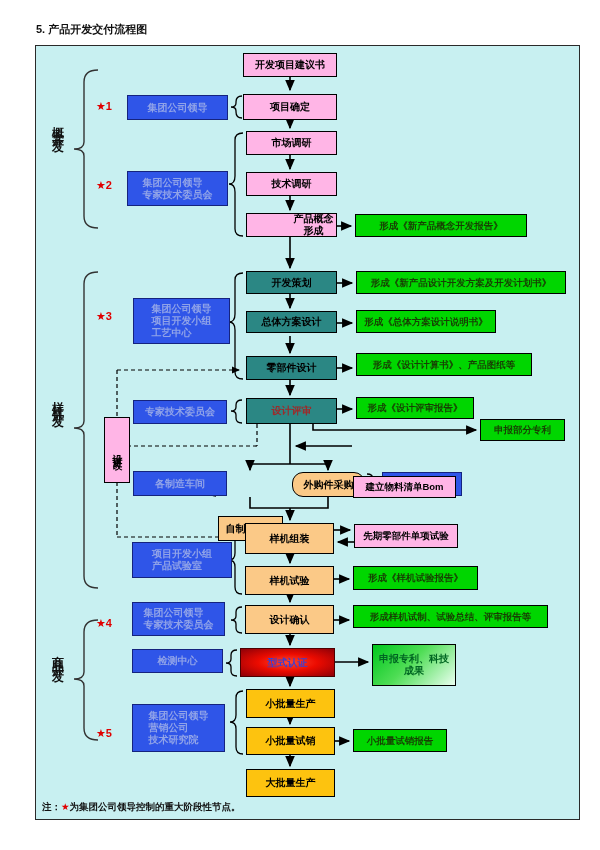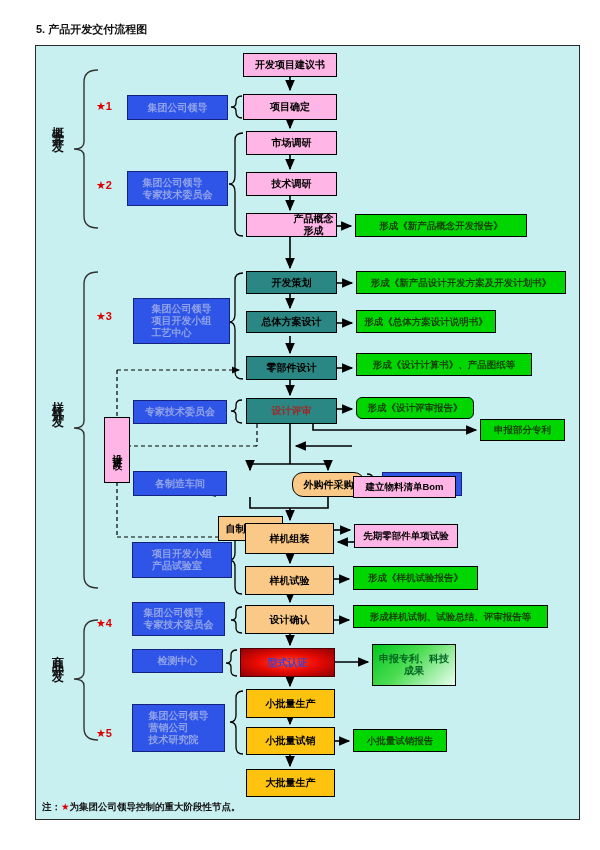--- a/index.html
+++ b/index.html
@@ -194,21 +194,21 @@
       <span>集团公司领导</span>
       <span>营销公司</span>
       <span>技术研究院</span>
     </div>
 </div>
 
 <div class="box green small" style="left:355px;top:214px;width:172px;height:23px;">形成《新产品概念开发报告》</div>
 <div class="box green small" style="left:356px;top:271px;width:210px;height:23px;">形成《新产品设计开发方案及开发计划书》</div>
 <div class="box green small" style="left:356px;top:310px;width:140px;height:23px;">形成《总体方案设计说明书》</div>
 <div class="box green small" style="left:356px;top:353px;width:176px;height:23px;">形成《设计计算书》、产品图纸等</div>
-<div class="box green small" style="left:356px;top:397px;width:118px;height:22px;border-radius:6px;">形成《设计评审报告》</div>
+<div class="box green small" style="left:356px;top:397px;width:118px;height:22px;">形成《设计评审报告》</div>
 <div class="box green small" style="left:480px;top:419px;width:85px;height:22px;">申报部分专利</div>
 <div class="box green small" style="left:353px;top:566px;width:125px;height:24px;">形成《样机试验报告》</div>
 <div class="box green small" style="left:353px;top:605px;width:195px;height:23px;">形成样机试制、试验总结、评审报告等</div>
 <div class="box greengrad" style="left:372px;top:644px;width:84px;height:42px;padding:2px 6px;">申报专利、科技成果</div>
 <div class="box green small" style="left:353px;top:729px;width:94px;height:23px;">小批量试销报告</div>
 
 <div class="box pink small" style="left:353px;top:435px;width:103px;height:22px;margin-top:41px;">建立物料清单Bom</div>
 <div class="box pink vtext" style="left:104px;top:417px;width:26px;height:66px;letter-spacing:2px;">设计更改</div>
 <div class="box pink small" style="left:354px;top:524px;width:104px;height:24px;">先期零部件单项试验</div>
 

